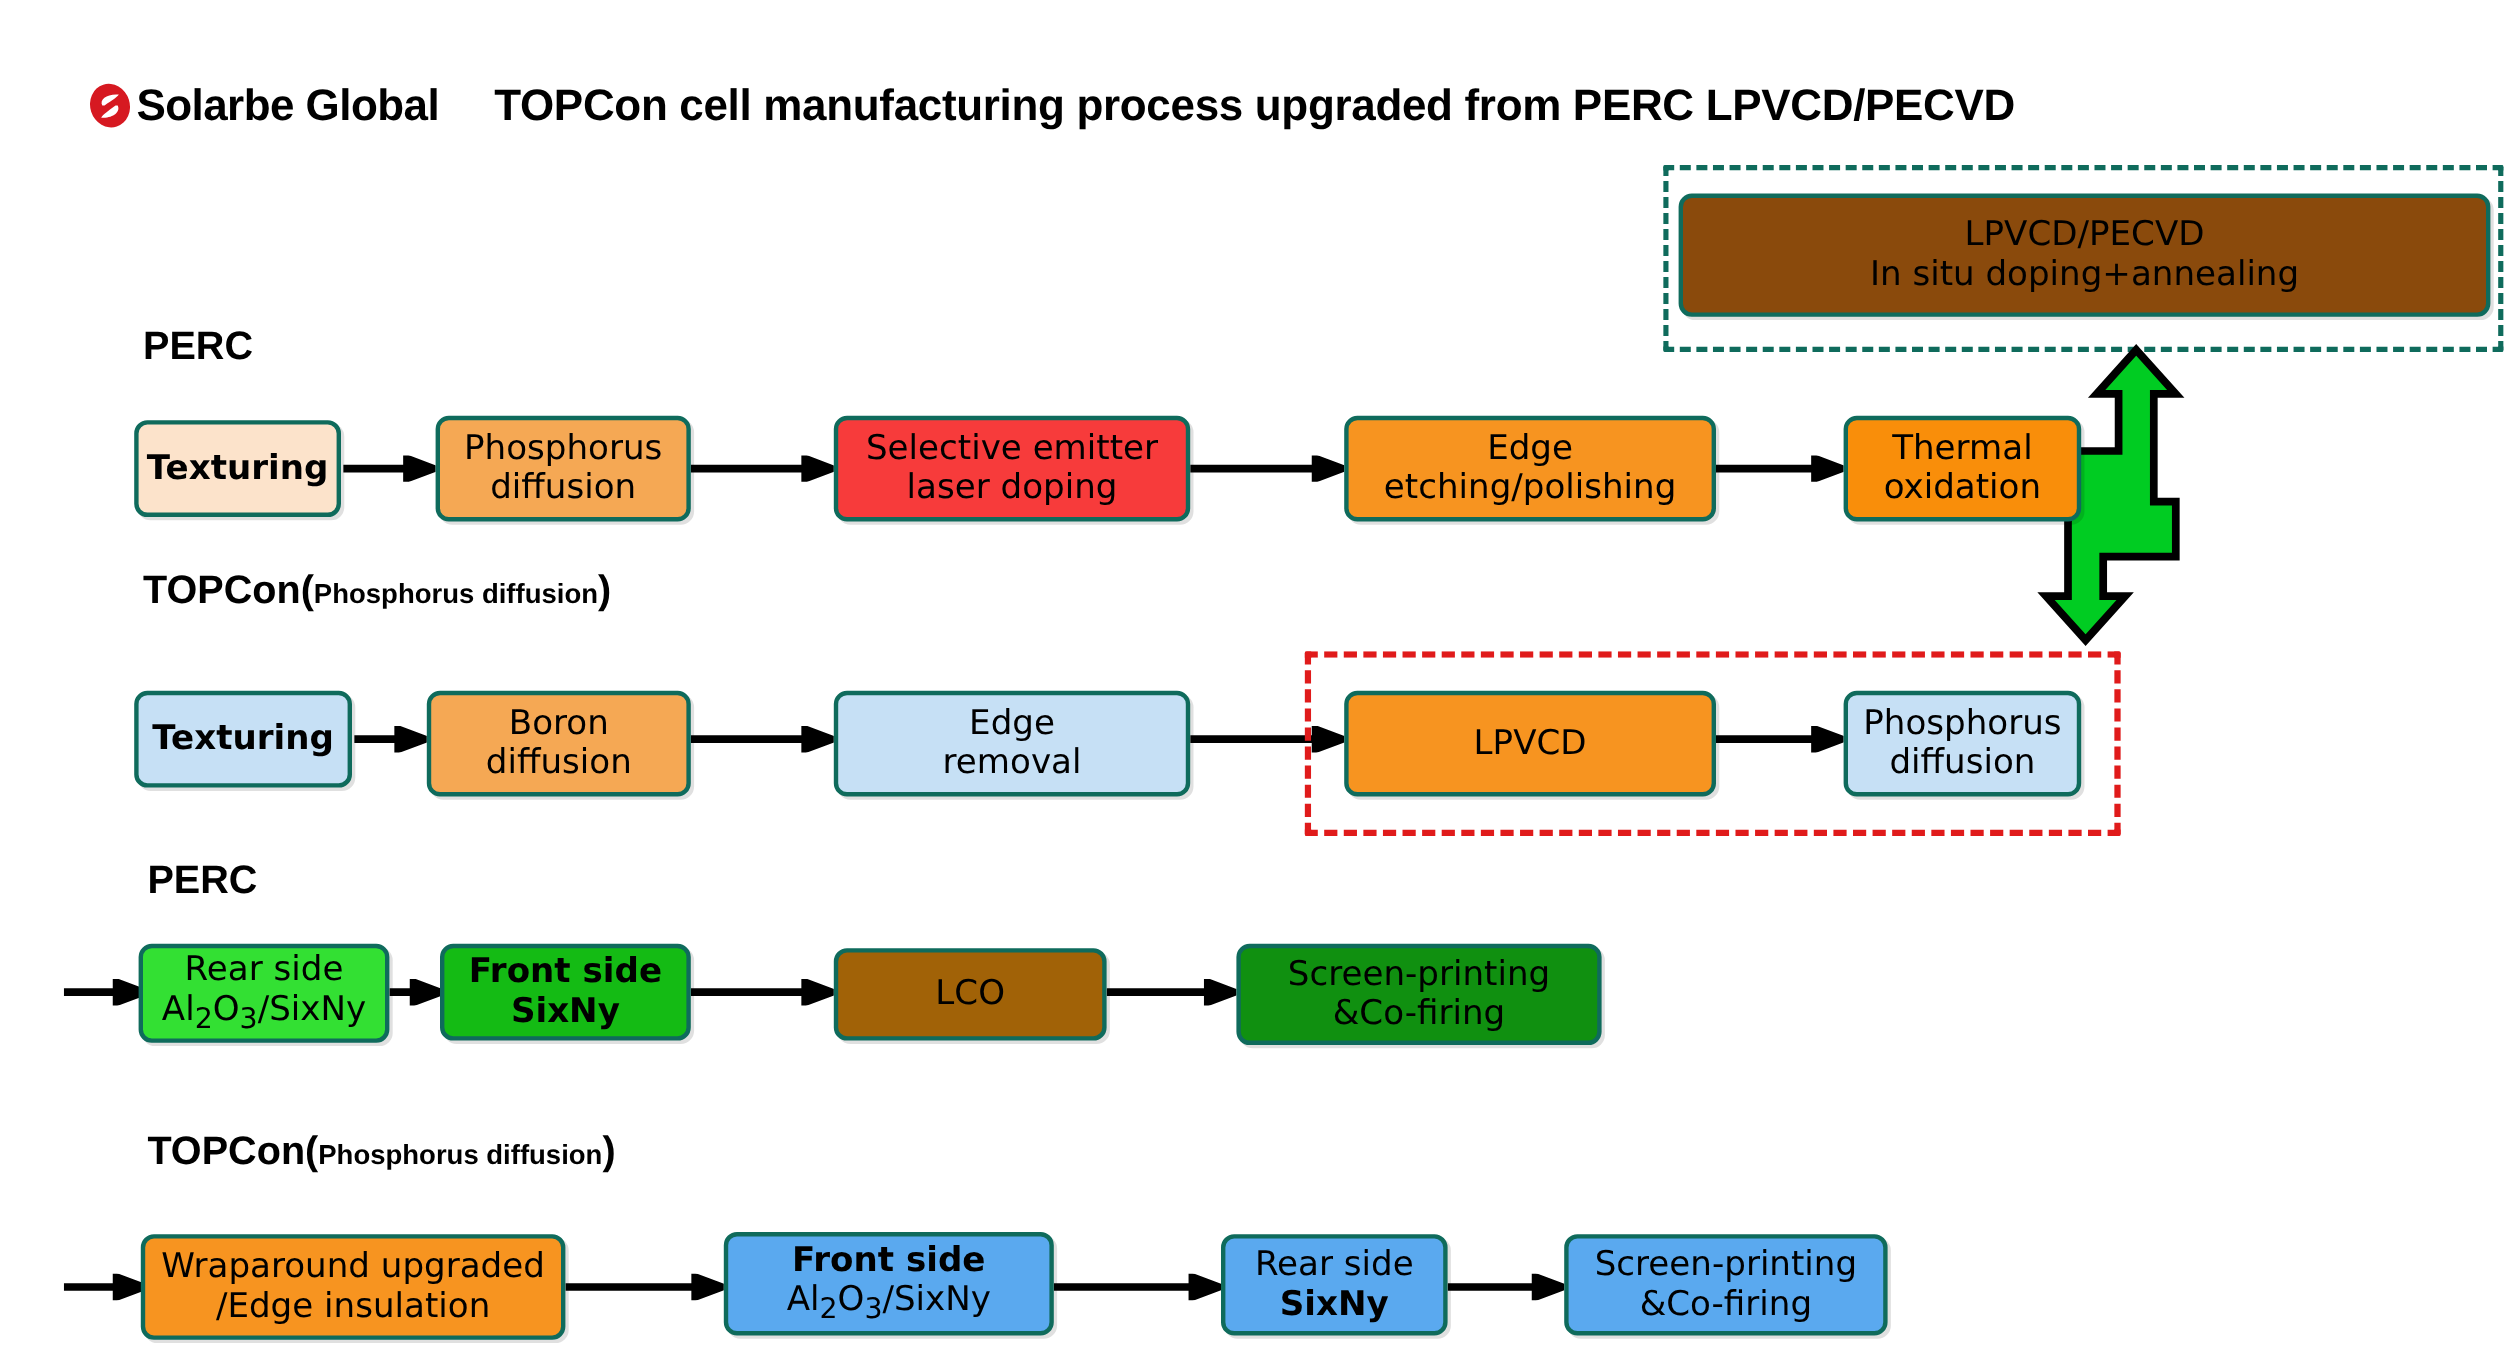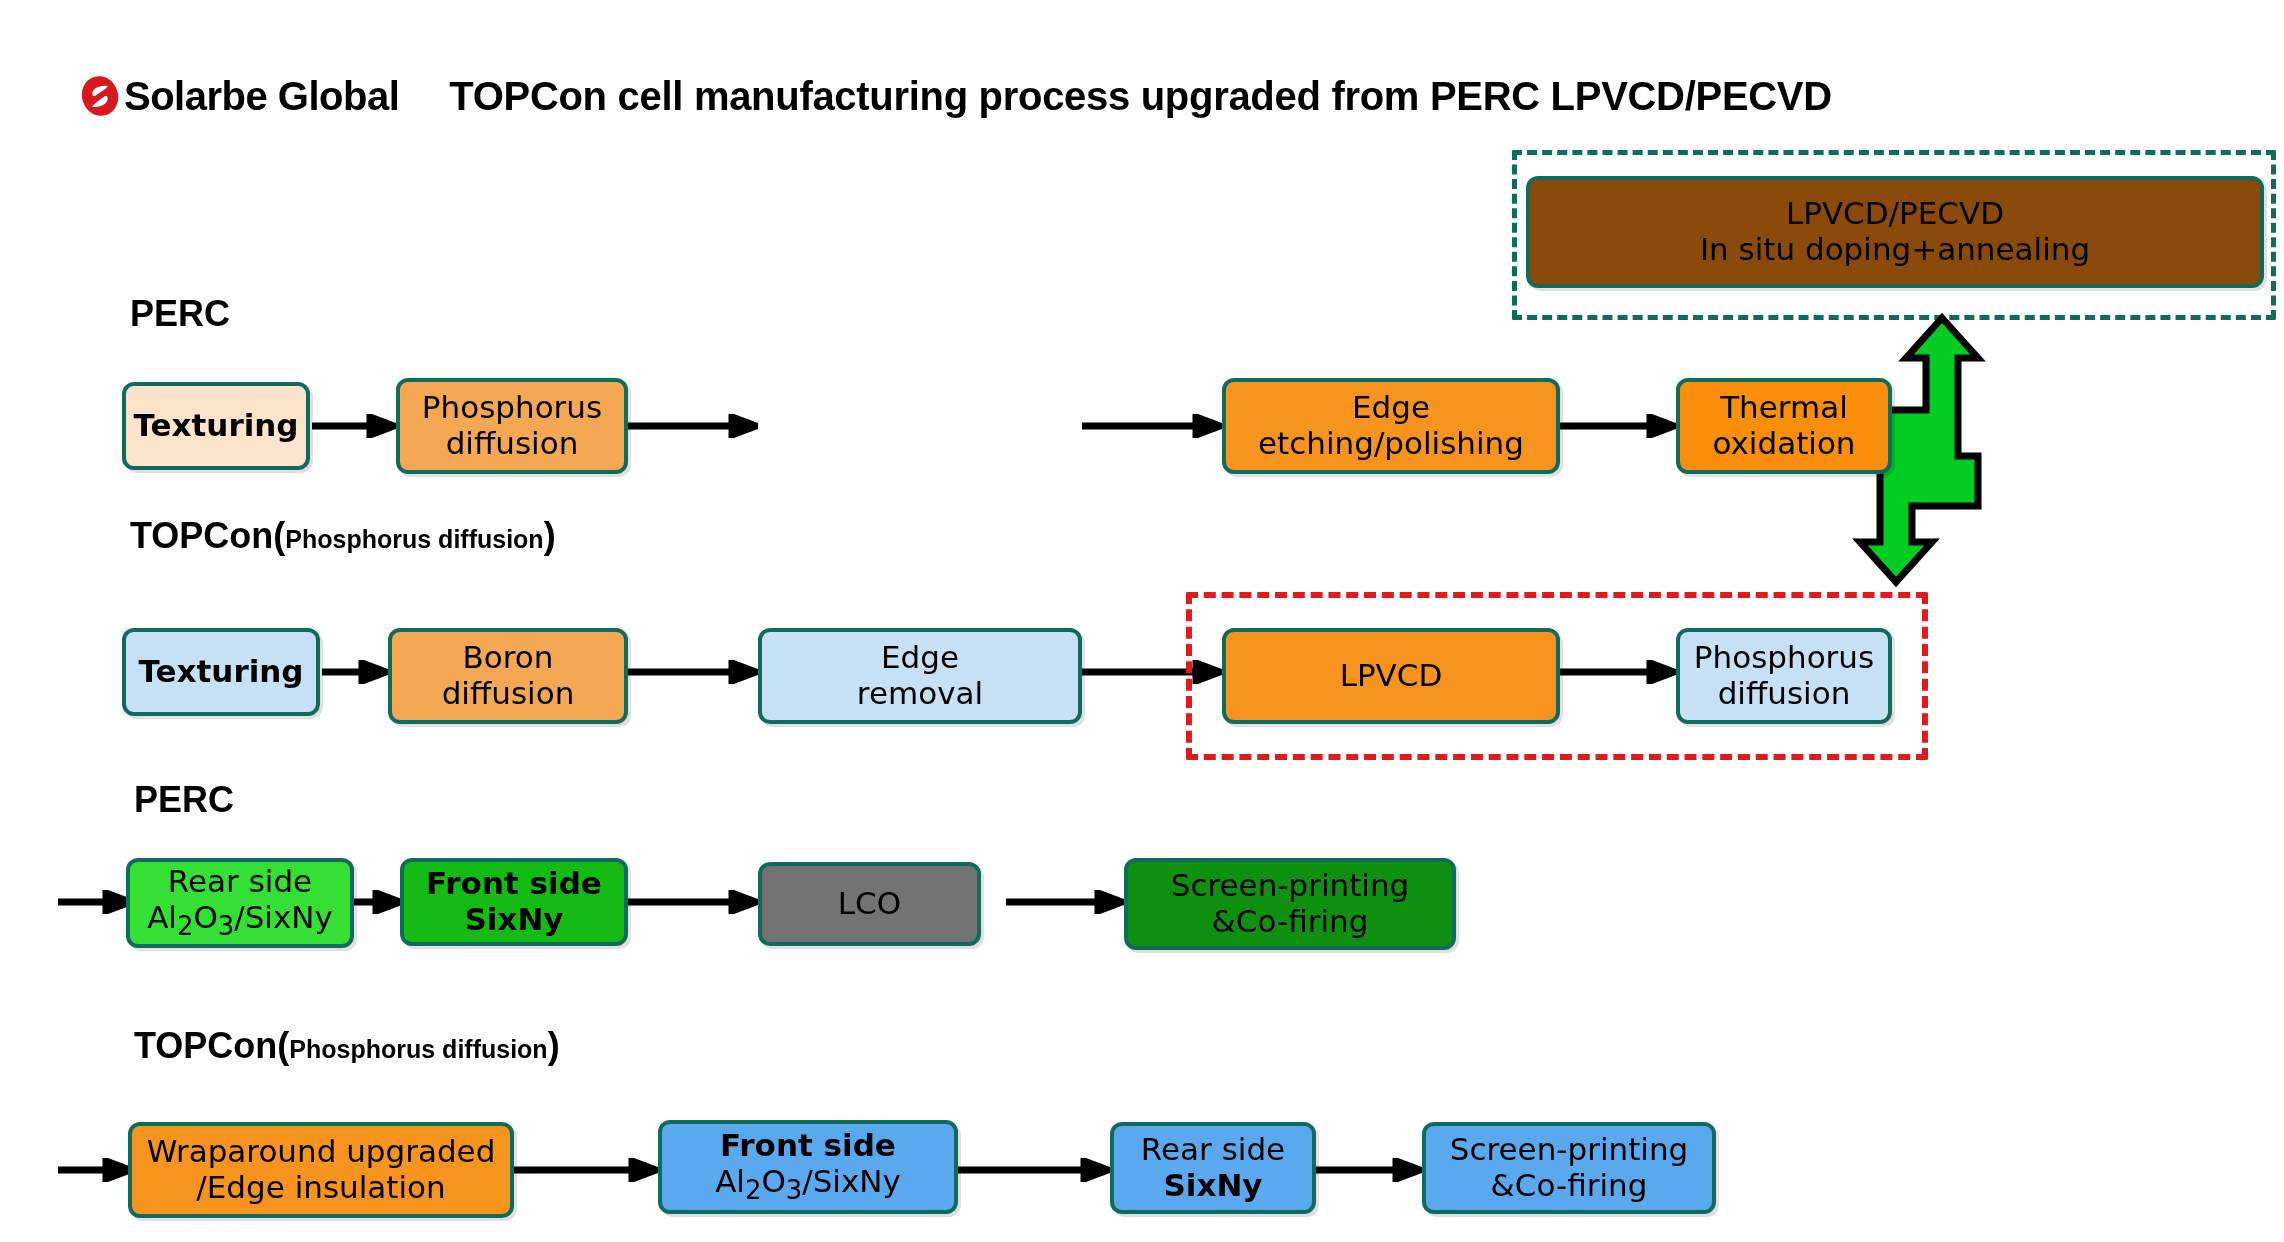--- a/index.html
+++ b/index.html
@@ -163,20 +163,24 @@
     <span class="ln">Phosphorus</span>
     <span class="ln">diffusion</span>
   </div>
 
   <div class="arrow" style="left:616px; top:414px; width:130px;">
     <svg width="130" height="24" viewBox="0 0 130 24">
         <path d="M0 12 L106 12 M104 3 L128 12 L104 21 Z" stroke="#000" stroke-width="7" fill="#000"></path>
       </svg>
   </div>
 
+  <div class="box" style="left:746px; top:378px; width:324px; height:96px; background:#f73b3b;">
+    <span class="ln">Selective emitter</span>
+    <span class="ln">laser doping</span>
+  </div>
 
   <div class="arrow" style="left:1070px; top:414px; width:140px;">
     <svg width="140" height="24" viewBox="0 0 140 24">
         <path d="M0 12 L116 12 M114 3 L138 12 L114 21 Z" stroke="#000" stroke-width="7" fill="#000"></path>
       </svg>
   </div>
 
   <div class="box" style="left:1210px; top:378px; width:338px; height:96px; background:#f79420;">
     <span class="ln">Edge</span>
     <span class="ln">etching/polishing</span>
@@ -271,21 +275,21 @@
     <span class="ln b">Front side</span>
     <span class="ln b">SixNy</span>
   </div>
 
   <div class="arrow" style="left:616px; top:890px; width:130px;">
     <svg width="130" height="24" viewBox="0 0 130 24">
         <path d="M0 12 L106 12 M104 3 L128 12 L104 21 Z" stroke="#000" stroke-width="7" fill="#000"></path>
       </svg>
   </div>
 
-  <div class="box" style="left:746px; top:862px; width:223px; height:84px; background:#737373;">
+  <div class="box" style="left:746px; top:862px; width:248px; height:84px; background:#a16207;">
     <span class="ln">LCO</span>
   </div>
 
   <div class="arrow" style="left:994px; top:890px; width:118px;">
     <svg width="118" height="24" viewBox="0 0 118 24">
         <path d="M0 12 L94 12 M92 3 L116 12 L92 21 Z" stroke="#000" stroke-width="7" fill="#000"></path>
       </svg>
   </div>
 
   <div class="box" style="left:1112px; top:858px; width:332px; height:92px; background:#109010;">

